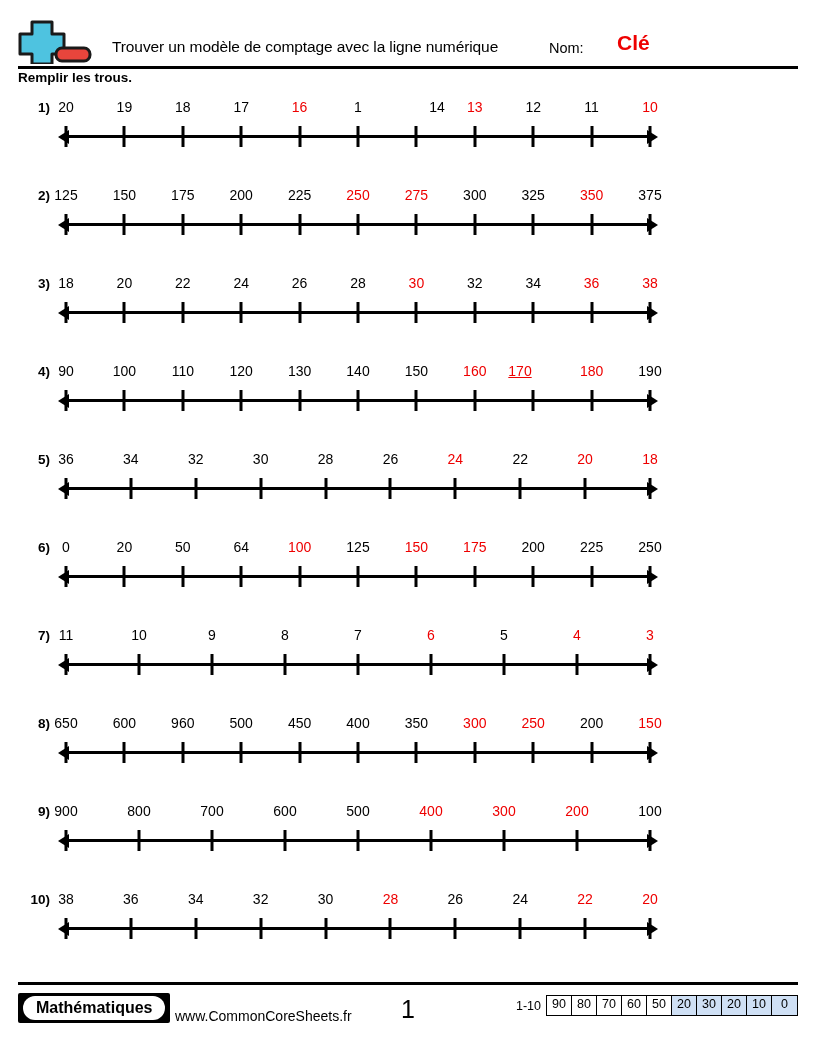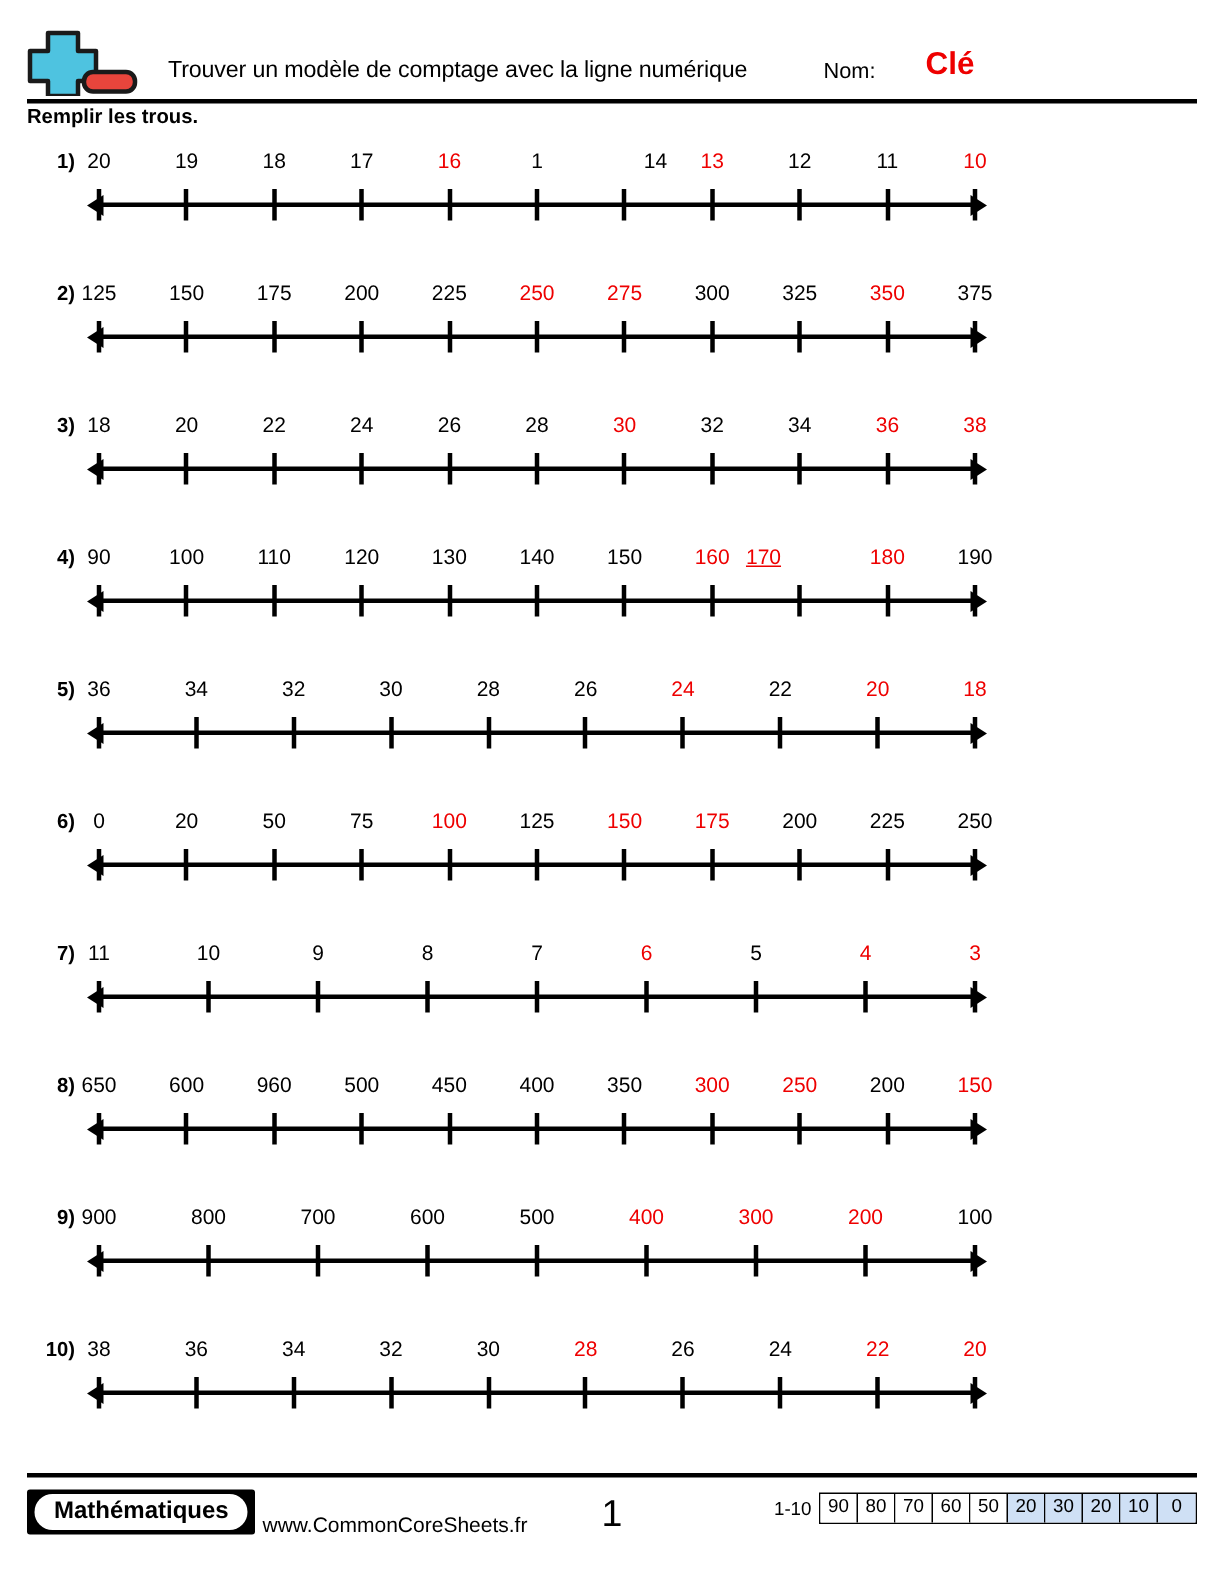--- a/index.html
+++ b/index.html
@@ -240,21 +240,21 @@
         <div class="prob-num">4)</div>
         <div class="labels">
           <div class="lbl" style="left: 8px;">90</div>
           <div class="lbl" style="left: 66.4px;">100</div>
           <div class="lbl" style="left: 124.8px;">110</div>
           <div class="lbl" style="left: 183.2px;">120</div>
           <div class="lbl" style="left: 241.6px;">130</div>
           <div class="lbl" style="left: 300px;">140</div>
           <div class="lbl" style="left: 358.4px;">150</div>
           <div class="lbl answer" style="left: 416.8px;">160</div>
-          <div class="lbl answer" style="left: 451px; text-decoration: underline;">170</div>
+          <div class="lbl answer" style="left: 462px; text-decoration: underline;">170</div>
           <div class="lbl answer" style="left: 533.6px;">180</div>
           <div class="lbl" style="left: 592px;">190</div>
         </div>
         <div class="numline">
           <div class="axis"></div>
           <div class="arrow-left"></div>
           <div class="arrow-right"></div>
           <div class="tick" style="left: 8px;"></div>
           <div class="tick" style="left: 66.4px;"></div>
           <div class="tick" style="left: 124.8px;"></div>
@@ -297,21 +297,21 @@
           <div class="tick" style="left: 527.111px;"></div>
           <div class="tick" style="left: 592px;"></div>
         </div>
       </div>
       <div class="problem">
         <div class="prob-num">6)</div>
         <div class="labels">
           <div class="lbl" style="left: 8px;">0</div>
           <div class="lbl" style="left: 66.4px;">20</div>
           <div class="lbl" style="left: 124.8px;">50</div>
-          <div class="lbl" style="left: 183.2px;">75</div>
+          <div class="lbl" style="left: 183.2px;">64</div>
           <div class="lbl answer" style="left: 241.6px;">100</div>
           <div class="lbl" style="left: 300px;">125</div>
           <div class="lbl answer" style="left: 358.4px;">150</div>
           <div class="lbl answer" style="left: 416.8px;">175</div>
           <div class="lbl" style="left: 475.2px;">200</div>
           <div class="lbl" style="left: 533.6px;">225</div>
           <div class="lbl" style="left: 592px;">250</div>
         </div>
         <div class="numline">
           <div class="axis"></div>

